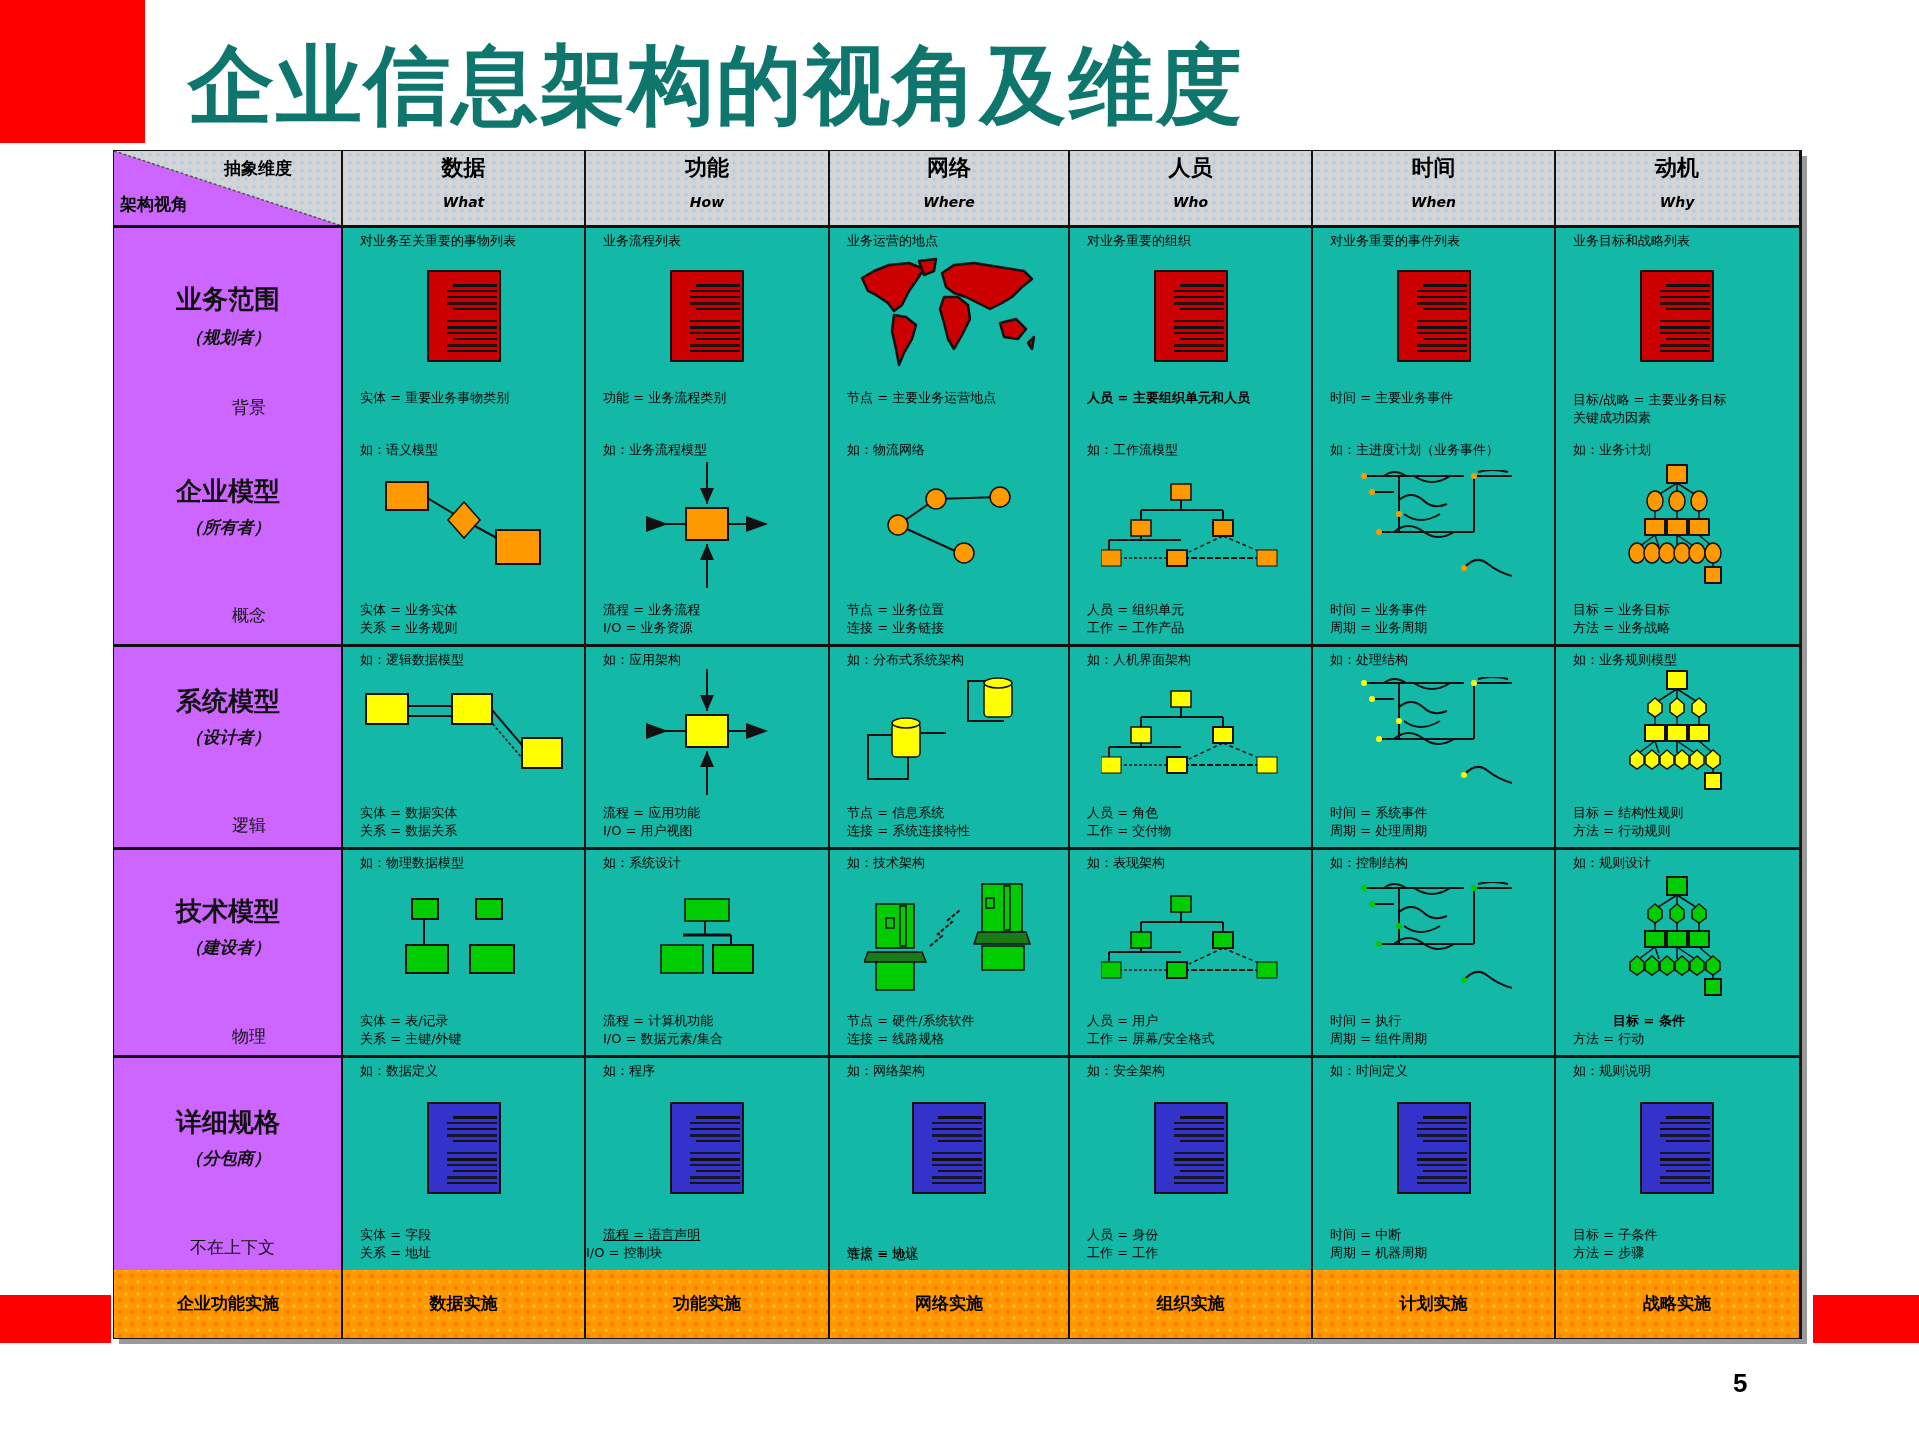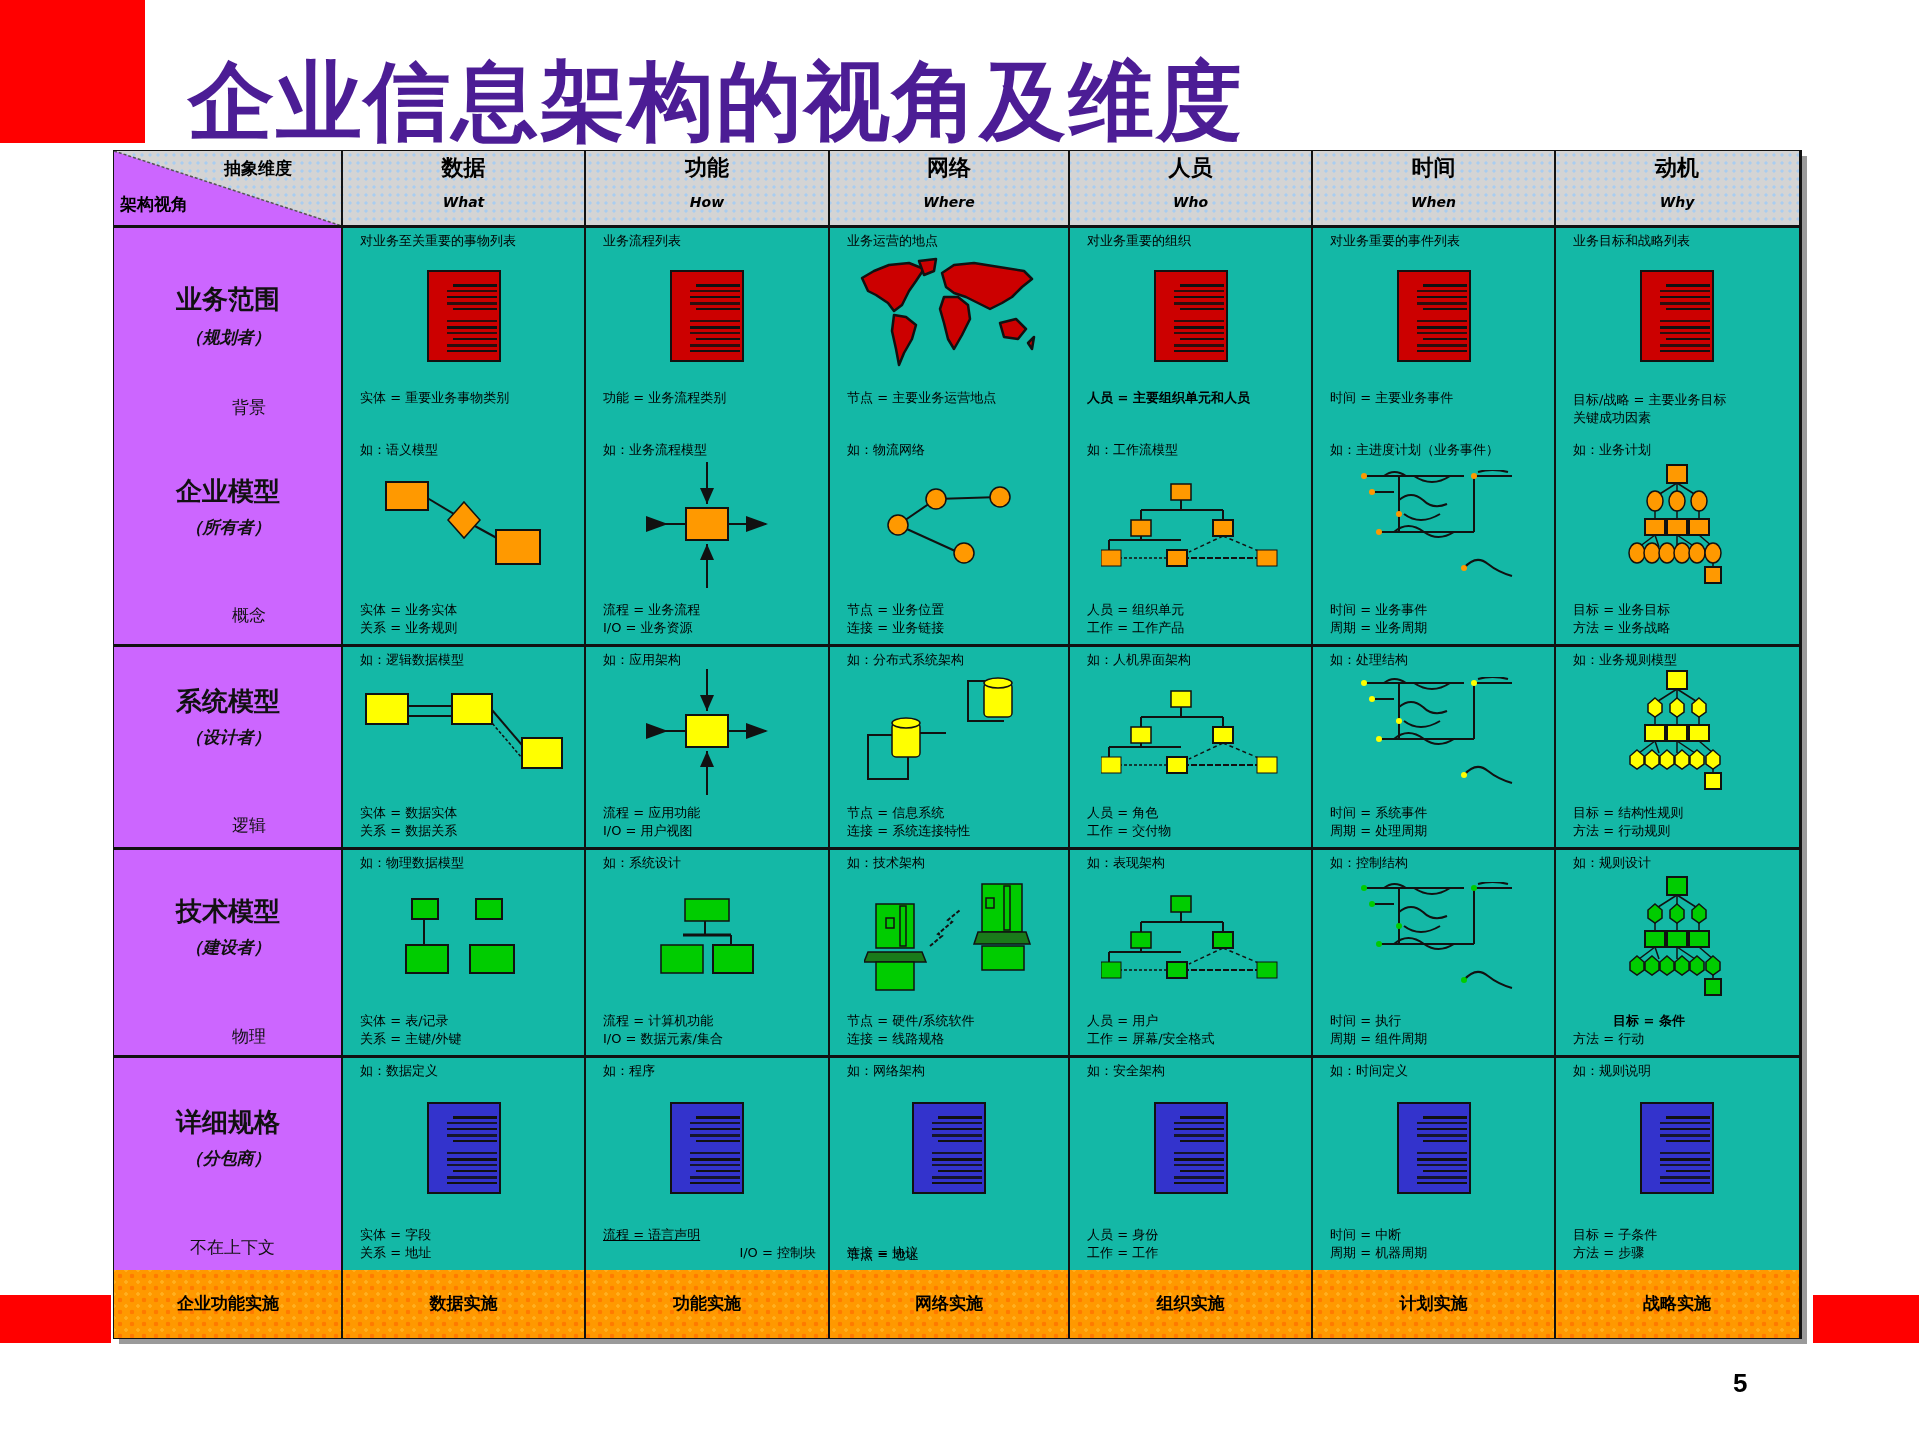--- a/index.html
+++ b/index.html
@@ -1,19 +1,19 @@
 <!DOCTYPE html>
 <html><head>
 <meta charset="utf-8">
 <style>
   html,body{margin:0;padding:0;background:#fff;}
   body{width:1919px;height:1439px;position:relative;overflow:hidden;font-family:"DejaVu Sans","Liberation Sans",sans-serif;}
   .abs{position:absolute;}
   .red-block{background:#FF0000;}
-  .title{left:188px;top:46px;font-size:86px;font-weight:bold;color:#4c1d95;letter-spacing:2px;line-height:110px;white-space:nowrap;font-family:"DejaVu Sans",sans-serif;}
+  .title{left:188px;top:30px;font-size:86px;font-weight:bold;color:#0f766e;letter-spacing:2px;line-height:110px;white-space:nowrap;font-family:"DejaVu Sans",sans-serif;}
   .table-shadow{left:119px;top:156px;width:1688px;height:1188px;background:#9a9a9a;}
   .table{left:113px;top:150px;width:1689px;height:1189px;background:#14b8a6;border:3px solid #111;box-sizing:border-box;}
   .hdr{background-color:#d4d4d4;
        background-image:radial-gradient(circle,#a9cdf0 1.4px,transparent 1.8px);
        background-size:8px 8px;}
   .vline{width:2px;background:#111;}
   .hline{height:2px;background:#111;}
   .hdr-title{font-size:22px;font-weight:bold;text-align:center;color:#000;}
   .hdr-sub{font-size:14px;font-weight:bold;font-style:italic;text-align:center;color:#000;}
   .purple{background:#CC66FF;}
@@ -621,21 +621,21 @@
         <rect x="26" y="38" width="44" height="2" fill="#111" opacity="1"></rect>
         <rect x="20" y="50" width="50" height="2" fill="#111" opacity="0.85"></rect>
         <rect x="20" y="56" width="50" height="3" fill="#111" opacity="1"></rect>
         <rect x="20" y="62" width="50" height="2" fill="#111" opacity="0.85"></rect>
         <rect x="26" y="68" width="44" height="2" fill="#111" opacity="1"></rect>
         <rect x="20" y="74" width="50" height="3" fill="#111" opacity="0.85"></rect>
         <rect x="20" y="80" width="50" height="2" fill="#111" opacity="1"></rect>
       </svg>
     </div>
     <div class="cell-text" style="position: absolute; left: 487px; top: 1073px; width: 220px; text-decoration: underline;">流程 = 语言声明</div>
-    <div class="cell-text" style="position: absolute; left: 480px; top: 1091px; width: 220px; text-align: right;">I/O = 控制块</div>
+    <div class="cell-text" style="position: absolute; left: 470px; top: 1091px; width: 220px;">I/O = 控制块</div>
     <div class="cell-text" style="position: absolute; left: 731px; top: 909px; width: 216px;">如：网络架构</div>
     <div style="position: absolute; left: 713px; top: 929px; width: 240px; height: 132px; display: flex; align-items: center; justify-content: center;">
       <svg width="74" height="92" viewBox="0 0 74 92">
         <rect x="1" y="1" width="72" height="90" fill="#3333CC" stroke="#111" stroke-width="2"></rect>
         <rect x="26" y="14" width="44" height="3" fill="#111" opacity="1"></rect>
         <rect x="20" y="20" width="50" height="2" fill="#111" opacity="0.85"></rect>
         <rect x="20" y="26" width="50" height="2" fill="#111" opacity="1"></rect>
         <rect x="20" y="32" width="50" height="3" fill="#111" opacity="0.85"></rect>
         <rect x="26" y="38" width="44" height="2" fill="#111" opacity="1"></rect>
         <rect x="20" y="50" width="50" height="2" fill="#111" opacity="0.85"></rect>

